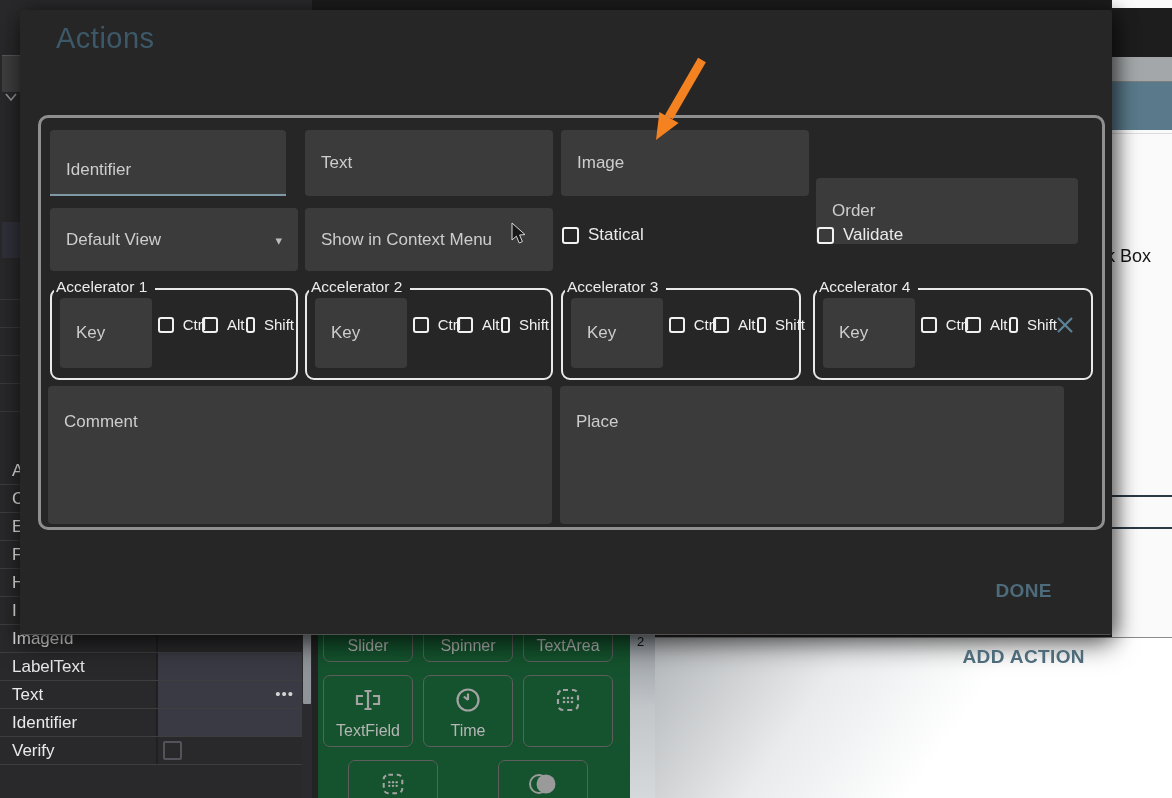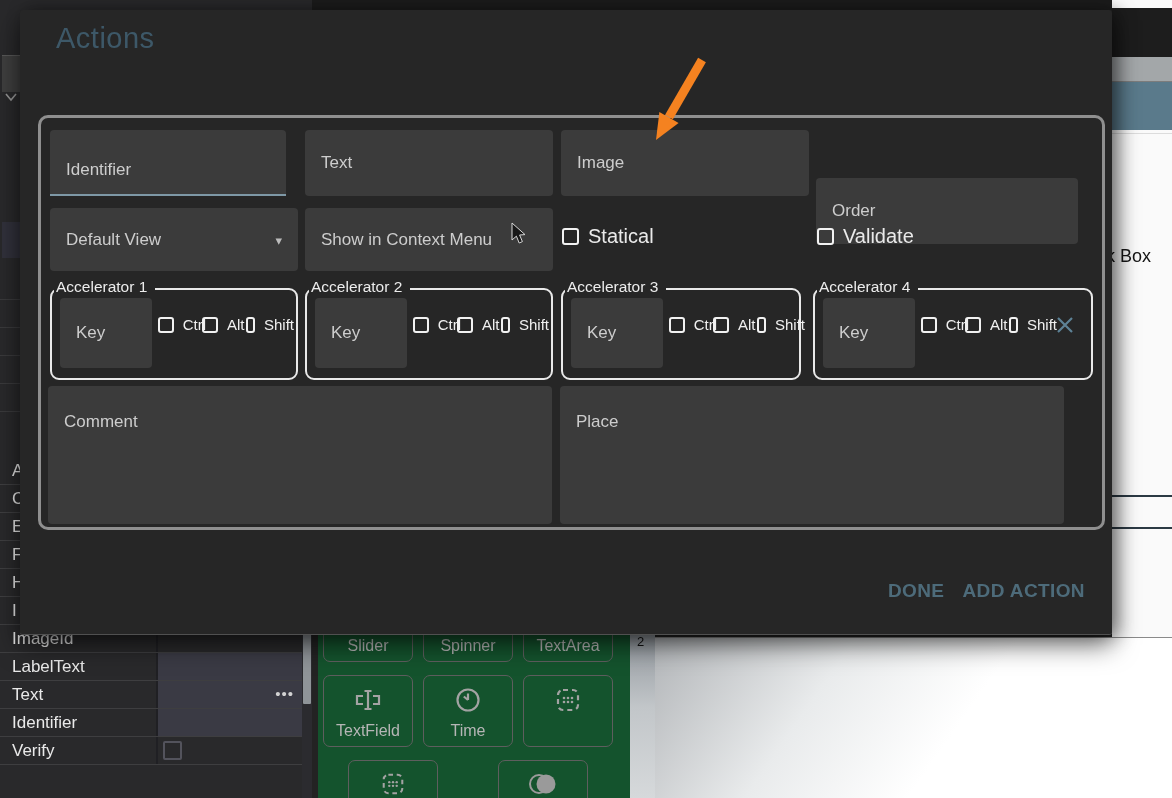--- a/index.html
+++ b/index.html
@@ -65,21 +65,21 @@
   .row1{top:12px;height:66px;}
   .f-identifier{left:9px;width:236px;border-bottom:2px solid var(--focus-underline);border-radius:4px 4px 0 0;align-items:center;}
   .f-identifier .fld-label{padding-top:15px;}
   .f-text{left:264px;width:248px;}
   .f-image{left:520px;width:248px;}
   .f-order{left:775px;width:262px;margin-top:48px;}
   .row2{top:90px;height:63px;}
   .f-view{left:9px;width:248px;}
   .f-context{left:264px;width:248px;}
   .chev{position:absolute;right:16px;top:50%;transform:translateY(-50%);font-size:13px;color:#bcbcbc;}
-  .cbrow{position:absolute;display:flex;align-items:center;gap:9px;font-size:20px;color:#eaeaea;cursor:default;}
+  .cbrow{position:absolute;display:flex;align-items:center;gap:9px;font-size:17px;color:#eaeaea;cursor:default;}
   .cbbox{width:17px;height:17px;border:2.5px solid #f2f2f2;border-radius:3px;background:transparent;flex:none;}
   .statical{left:521px;top:107px;}
   .validate{left:776px;top:107px;}
 
   .accel{position:absolute;top:170px;height:92px;border:2px solid #e9e9e9;border-radius:9px;}
   .a1{left:9px;width:248px;}.a2{left:264px;width:248px;}.a3{left:520px;width:240px;}.a4{left:772px;width:280px;}
   .legend{position:absolute;left:2px;top:-12px;padding:0 8px 0 2px;background:#262626;font-size:15.5px;color:#ececec;white-space:nowrap;}
   .keyfld{position:absolute;left:8px;top:8px;width:92px;height:70px;background:#3b3b3b;border-radius:4px;display:flex;align-items:center;}
   .keyfld span{font-size:17px;color:#cdcdcd;padding-left:16px;}
   .mod{position:absolute;top:26px;width:48px;display:flex;flex-direction:row;align-items:center;gap:9px;}
@@ -88,21 +88,21 @@
   .m1{left:106px}.m2{left:150px}.m3{left:194px}
 
   .xclose{position:absolute;left:1013px;top:196px;width:22px;height:22px;cursor:pointer;}
   .xclose svg{display:block}
 
   .f-comment{left:7px;top:268px;width:504px;height:138px;align-items:flex-start;}
   .f-comment .fld-label{padding-top:26px;}
   .f-place{left:519px;top:268px;width:504px;height:138px;align-items:flex-start;}
   .f-place .fld-label{padding-top:26px;}
 
-  .dlg-actions{position:absolute;right:27px;top:570px;display:flex;gap:18px;}
+  .dlg-actions{position:absolute;right:27px;top:570px;display:flex;gap:44px;flex-direction:column;}
   .dlg-actions button{background:none;border:none;font-size:19px;font-weight:700;letter-spacing:.4px;color:var(--accent);cursor:pointer;}
 
   .arrow{position:absolute;left:648px;top:52px;z-index:20;}
   .arrow line{stroke:var(--arrow);}
   .arrow polygon{fill:var(--arrow);}
   .cursor{position:absolute;left:510px;top:222px;z-index:21;}
 </style>
 </head>
 <body>
 

